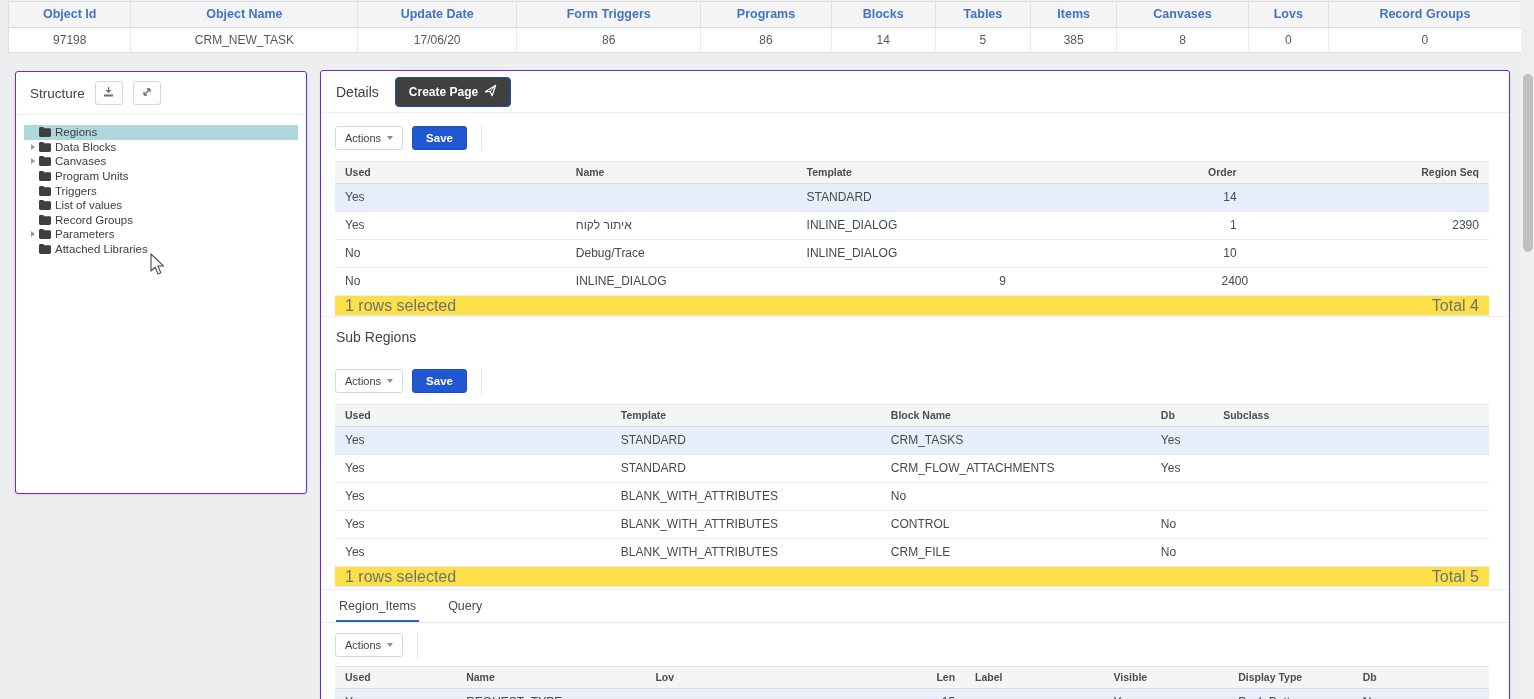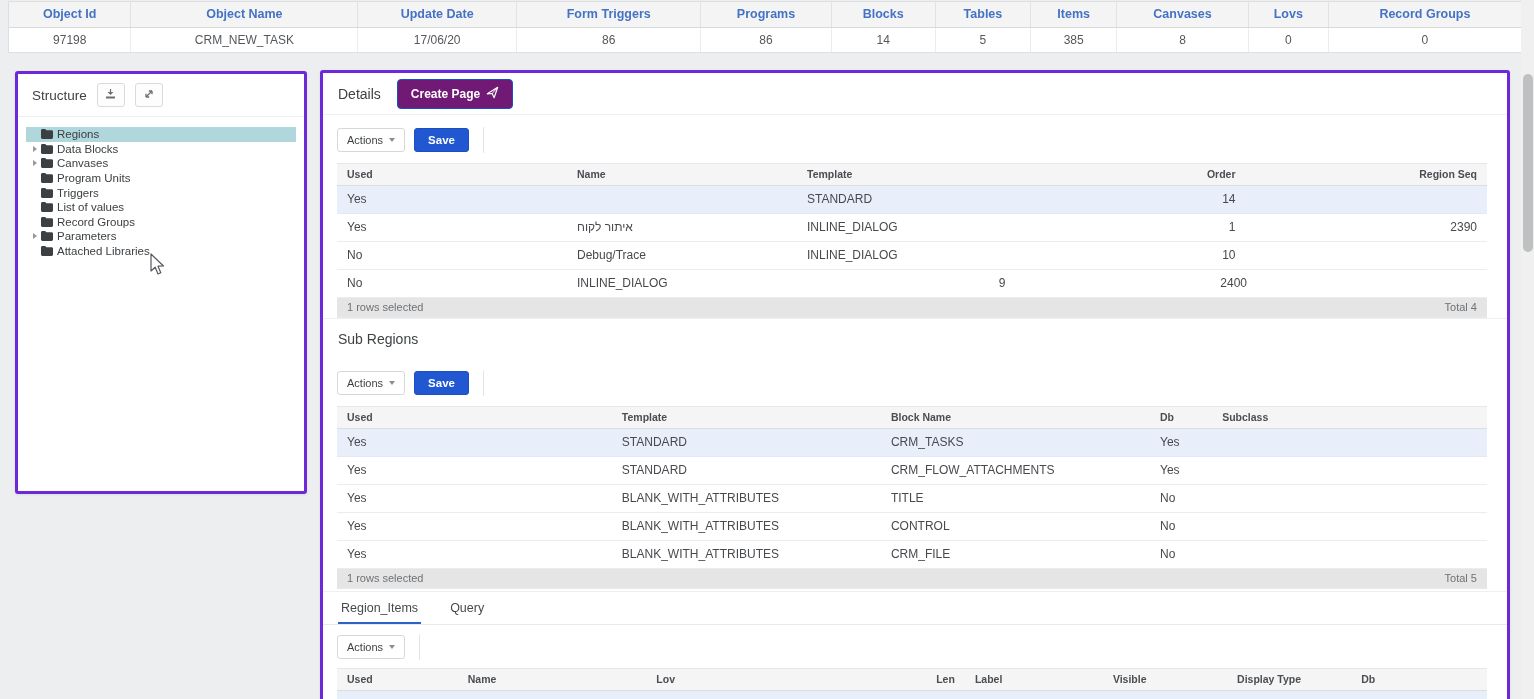--- a/index.html
+++ b/index.html
@@ -31,21 +31,21 @@
   .summary .tbl-head .tbl-cell:last-child { border-right:none; }
   .summary .tbl-row .tbl-cell {
     color:#54585c; font-size:12px; line-height:24px; text-align:center;
     border-right:1px solid #ececee;
   }
   .summary .tbl-row .tbl-cell:last-child { border-right:none; }
 
   
   .card {
     position:absolute; background:#fff; border-radius:3px;
-    border:3px solid #6d28d9; box-shadow:0 1px 3px rgba(0,0,0,.08);
+    border:1px solid #6d28d9; box-shadow:0 1px 3px rgba(0,0,0,.08);
   }
   .structure-card { left:15px; top:71px; width:292px; height:423px; }
   .details-card   { left:320px; top:70px; width:1190px; height:640px; overflow:hidden; }
 
   .panel-head {
     display:flex; align-items:center; gap:10px;
     padding:9px 14px; border-bottom:1px solid #eeeff1;
   }
   .panel-title { font-size:13.5px; color:#3f4346; }
   .icon-btn {
@@ -66,21 +66,21 @@
   }
   .tree-item.has-children .caret { visibility:visible; }
   .folder { display:inline-flex; margin-right:4px; }
   .tree-label { font-size:11.5px; color:#3c4043; }
 
   
   .details-head { display:flex; align-items:center; gap:16px; height:42px; padding:0 15px;
     border-bottom:1px solid #eeeff1; }
   .details-title { font-size:14px; color:#3f4346; }
   .btn-primary {
-    background:#701a75; color:#fff; border:1px solid #1c4fc0; border-radius:4px;
+    background:#404040; color:#fff; border:1px solid #1c4fc0; border-radius:4px;
     font-size:12px; font-weight:bold; padding:6px 13px; display:inline-flex;
     align-items:center; gap:6px; cursor:pointer;
     font-family:"Liberation Sans","DejaVu Sans",sans-serif;
   }
   .section-body { padding:0 20px 0 14px; }
   .toolbar { display:flex; align-items:center; gap:9px; margin:12px 0 10px; }
   .btn-actions {
     background:#fff; border:1px solid #d6d8da; border-radius:3px; color:#3f4346;
     font-size:11px; padding:5px 9px; display:inline-flex; align-items:center; gap:6px;
     cursor:pointer; font-family:"Liberation Sans","DejaVu Sans",sans-serif;
@@ -96,22 +96,22 @@
   }
   .tb-sep { width:1px; height:26px; background:#e4e5e7; margin-left:5px; }
 
   .grid .tbl-head { background:#f5f5f6; border-top:1px solid #e6e7e9; border-bottom:1px solid #dcddde; }
   .grid .tbl-head .tbl-cell { font-size:10.5px; font-weight:bold; color:#4a4e52;
     line-height:21px; padding:0 10px; }
   .grid .tbl-row { border-bottom:1px solid #ececee; background:#fff; }
   .grid .tbl-row.selected { background:#e9effa; border-bottom:1px solid #e2e8f5; }
   .grid .tbl-row .tbl-cell { font-size:12px; color:#46494d; line-height:27px; padding:0 10px; }
   .grid .tbl-foot {
-    display:flex; justify-content:space-between; background:#e5e5e5;
-    border-bottom:1px solid #e8e9eb; font-size:11px; color:#6e7276;
+    display:flex; justify-content:space-between; background:#fde047;
+    border-bottom:1px solid #e8e9eb; font-size:16px; color:#6e7276;
     line-height:19px; padding:0 10px;
   }
 
   .sub-head {
     border-top:1px solid #eeeff1; padding:12px 15px 11px; font-size:14px; color:#3f4346;
   }
 
   .tabs { display:flex; gap:26px; padding:0 15px; border-top:1px solid #eeeff1;
     border-bottom:1px solid #e8e9eb; margin-top:2px; }
   .tab { font-size:12.5px; color:#46494d; padding:9px 3px 7px; cursor:pointer;
@@ -378,21 +378,20 @@
           <div class="tbl-row">
             <div class="tbl-cell" style="width: 23.9%; text-align: left;">Yes</div>
             <div class="tbl-cell" style="width: 23.4%; text-align: left;">STANDARD</div>
             <div class="tbl-cell" style="width: 23.4%; text-align: left;">CRM_FLOW_ATTACHMENTS</div>
             <div class="tbl-cell" style="width: 5.4%; text-align: left;">Yes</div>
             <div class="tbl-cell" style="width: 23.9%; text-align: left;"></div>
           </div>
           <div class="tbl-row">
             <div class="tbl-cell" style="width: 23.9%; text-align: left;">Yes</div>
             <div class="tbl-cell" style="width: 23.4%; text-align: left;">BLANK_WITH_ATTRIBUTES</div>
-            <div class="tbl-cell" style="width: 23.4%; text-align: left;">TITLE</div>
             <div class="tbl-cell" style="width: 5.4%; text-align: left;">No</div>
             <div class="tbl-cell" style="width: 23.9%; text-align: left;"></div>
           </div>
           <div class="tbl-row">
             <div class="tbl-cell" style="width: 23.9%; text-align: left;">Yes</div>
             <div class="tbl-cell" style="width: 23.4%; text-align: left;">BLANK_WITH_ATTRIBUTES</div>
             <div class="tbl-cell" style="width: 23.4%; text-align: left;">CONTROL</div>
             <div class="tbl-cell" style="width: 5.4%; text-align: left;">No</div>
             <div class="tbl-cell" style="width: 23.9%; text-align: left;"></div>
           </div>

